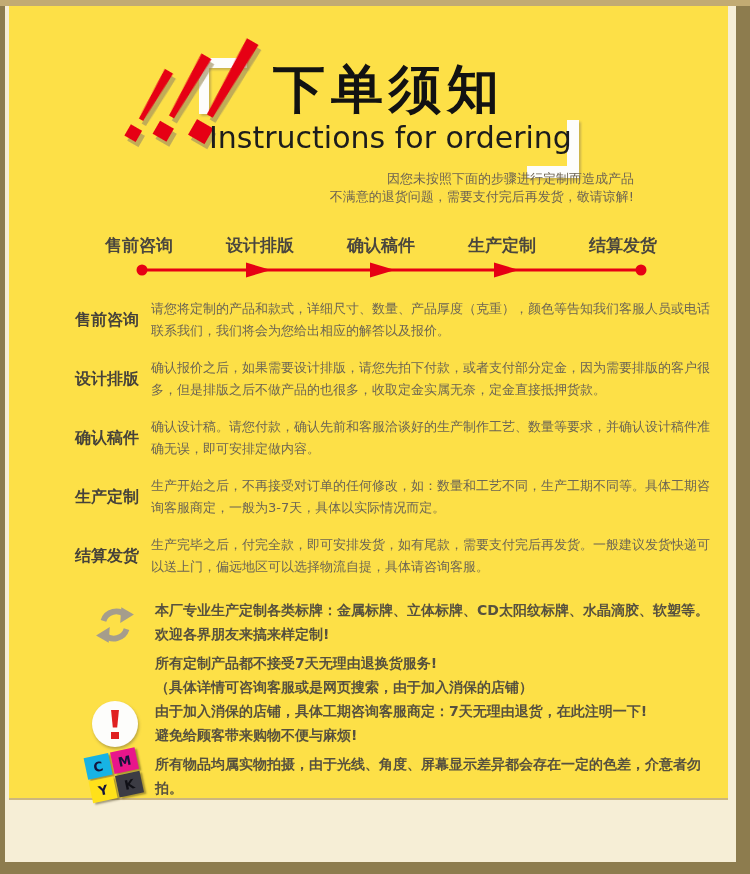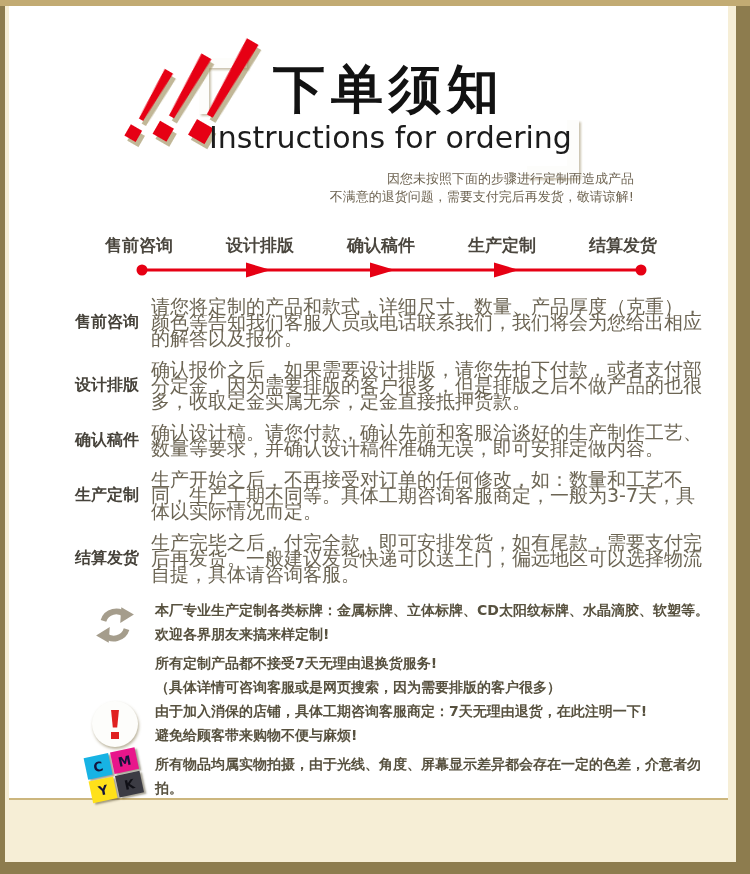--- a/index.html
+++ b/index.html
@@ -7,21 +7,21 @@
   body {
     position:relative;
     background:#8d7c4e;
     font-family:"DejaVu Sans","Liberation Sans",sans-serif;
     overflow:hidden;
   }
   .top-strip { position:absolute; left:0; top:0; width:750px; height:6px; background:#c2ab73; }
   .inner-panel { position:absolute; left:5px; top:6px; width:731px; height:856px; background:#f6eed6; }
   .card {
     position:absolute; left:9px; top:6px; width:719px; height:794px;
-    background:#ffffff; border-bottom:2px solid #ccb67e;
+    background:#fde047; border-bottom:2px solid #ccb67e;
   }
 
   
   .corner-tl {
     position:absolute; left:190px; top:52px; width:48px; height:56px;
     border-top:10px solid #fdfdfb; border-left:10px solid #fdfdfb;
     filter:drop-shadow(2px 2px 1px rgba(140,125,80,.45));
   }
   .corner-br {
     position:absolute; left:518px; top:114px; width:52px; height:58px;
@@ -51,21 +51,21 @@
   
   .flow { position:absolute; top:228px; left:96px; width:552px; }
   .flow-labels { display:flex; justify-content:space-between; }
   .flow-labels span { font-size:17px; font-weight:bold; color:#4a463e; white-space:nowrap; }
   .flow-line { display:block; margin-top:4px; }
 
   
   .sections { position:absolute; top:292px; left:66px; width:637px; }
   .section-row { display:flex; align-items:center; margin-bottom:15px; }
   .section-label { flex:none; width:76px; font-size:16px; font-weight:bold; color:#46423a; }
-  .section-text { flex:1; font-size:19px; line-height:16px; color:#6c6554; }
+  .section-text { flex:1; font-size:13px; line-height:22px; color:#6c6554; }
 
   
   .notes { position:absolute; top:592px; left:66px; width:640px; }
   .note-row { display:flex; align-items:flex-end; margin-bottom:5px; }
   .note-icon-col { flex:none; width:80px; display:flex; justify-content:center; }
   .note-text { flex:1; font-size:14px; font-weight:600; line-height:24px; color:#57513f; }
 
   .excl-circle {
     width:46px; height:46px; border-radius:50%; background:#fdfdfb;
     box-shadow:1px 2px 3px rgba(120,105,60,.5);
@@ -176,21 +176,21 @@
 
     <div class="note-row">
       <div class="note-icon-col">
         <div class="excl-circle">
           <div class="bar"></div>
             <div class="dot"></div>
         </div>
       </div>
       <div class="note-text">
         <div>所有定制产品都不接受7天无理由退换货服务!</div>
-        <div>（具体详情可咨询客服或是网页搜索，因为需要排版的客户很多）</div>
+        <div>（具体详情可咨询客服或是网页搜索，由于加入消保的店铺）</div>
         <div>由于加入消保的店铺，具体工期咨询客服商定：7天无理由退货，在此注明一下!</div>
         <div>避免给顾客带来购物不便与麻烦!</div>
       </div>
     </div>
 
     <div class="note-row">
       <div class="note-icon-col">
         <div class="cmyk">
           <div class="tile tile-c">C</div>
           <div class="tile tile-m">M</div>

